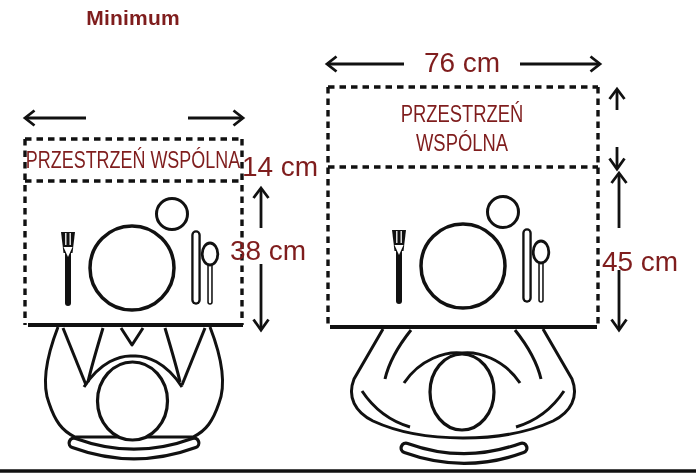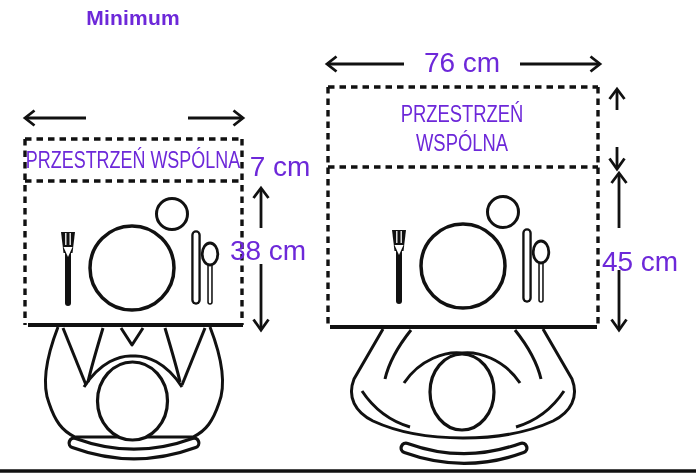--- a/index.html
+++ b/index.html
@@ -1,18 +1,18 @@
 <!DOCTYPE html>
 <html><head>
 <meta charset="utf-8">
 <style>
   html,body { margin:0; padding:0; background:#ffffff; }
   .canvas {
     position:relative; width:696px; height:474px; background:#ffffff;
-    font-family:"Liberation Sans", sans-serif; color:#6d28d9; overflow:hidden;
+    font-family:"Liberation Sans", sans-serif; color:#7f1d1d; overflow:hidden;
   }
   svg.art { position:absolute; left:0; top:0; }
   .lbl { position:absolute; transform:translate(-50%,-50%); white-space:nowrap; line-height:1.1; }
   .title { font-weight:700; font-size:21px; letter-spacing:0.2px; }
   .dim { font-size:28px; }
   .common-one { font-size:23px; transform:translate(-50%,-50%) scaleX(0.78); }
   .common-two { font-size:23px; line-height:29px; text-align:center; transform:translate(-50%,-50%) scaleX(0.80); }
 
   #t-min   { left:133px; top:18px; }
   #t-opt   { left:464px; top:19px; }
@@ -160,21 +160,21 @@
         </g>
       </g>
 
       <path d="M0 471 H696" stroke-width="3.4"></path>
     </g>
   </svg>
 
   <div id="t-min" class="lbl title">Minimum</div>
 
   <div id="cs-min" class="lbl common-one">PRZESTRZEŃ WSPÓLNA</div>
-  <div id="d14" class="lbl dim">7 cm</div>
+  <div id="d14" class="lbl dim">14 cm</div>
   <div id="d38" class="lbl dim">38 cm</div>
 
   <div id="d76" class="lbl dim">76 cm</div>
   <div id="cs-opt" class="lbl common-two">
     <div>PRZESTRZEŃ</div>
     <div>WSPÓLNA</div>
   </div>
   <div id="d45" class="lbl dim">45 cm</div>
 
 </div>

